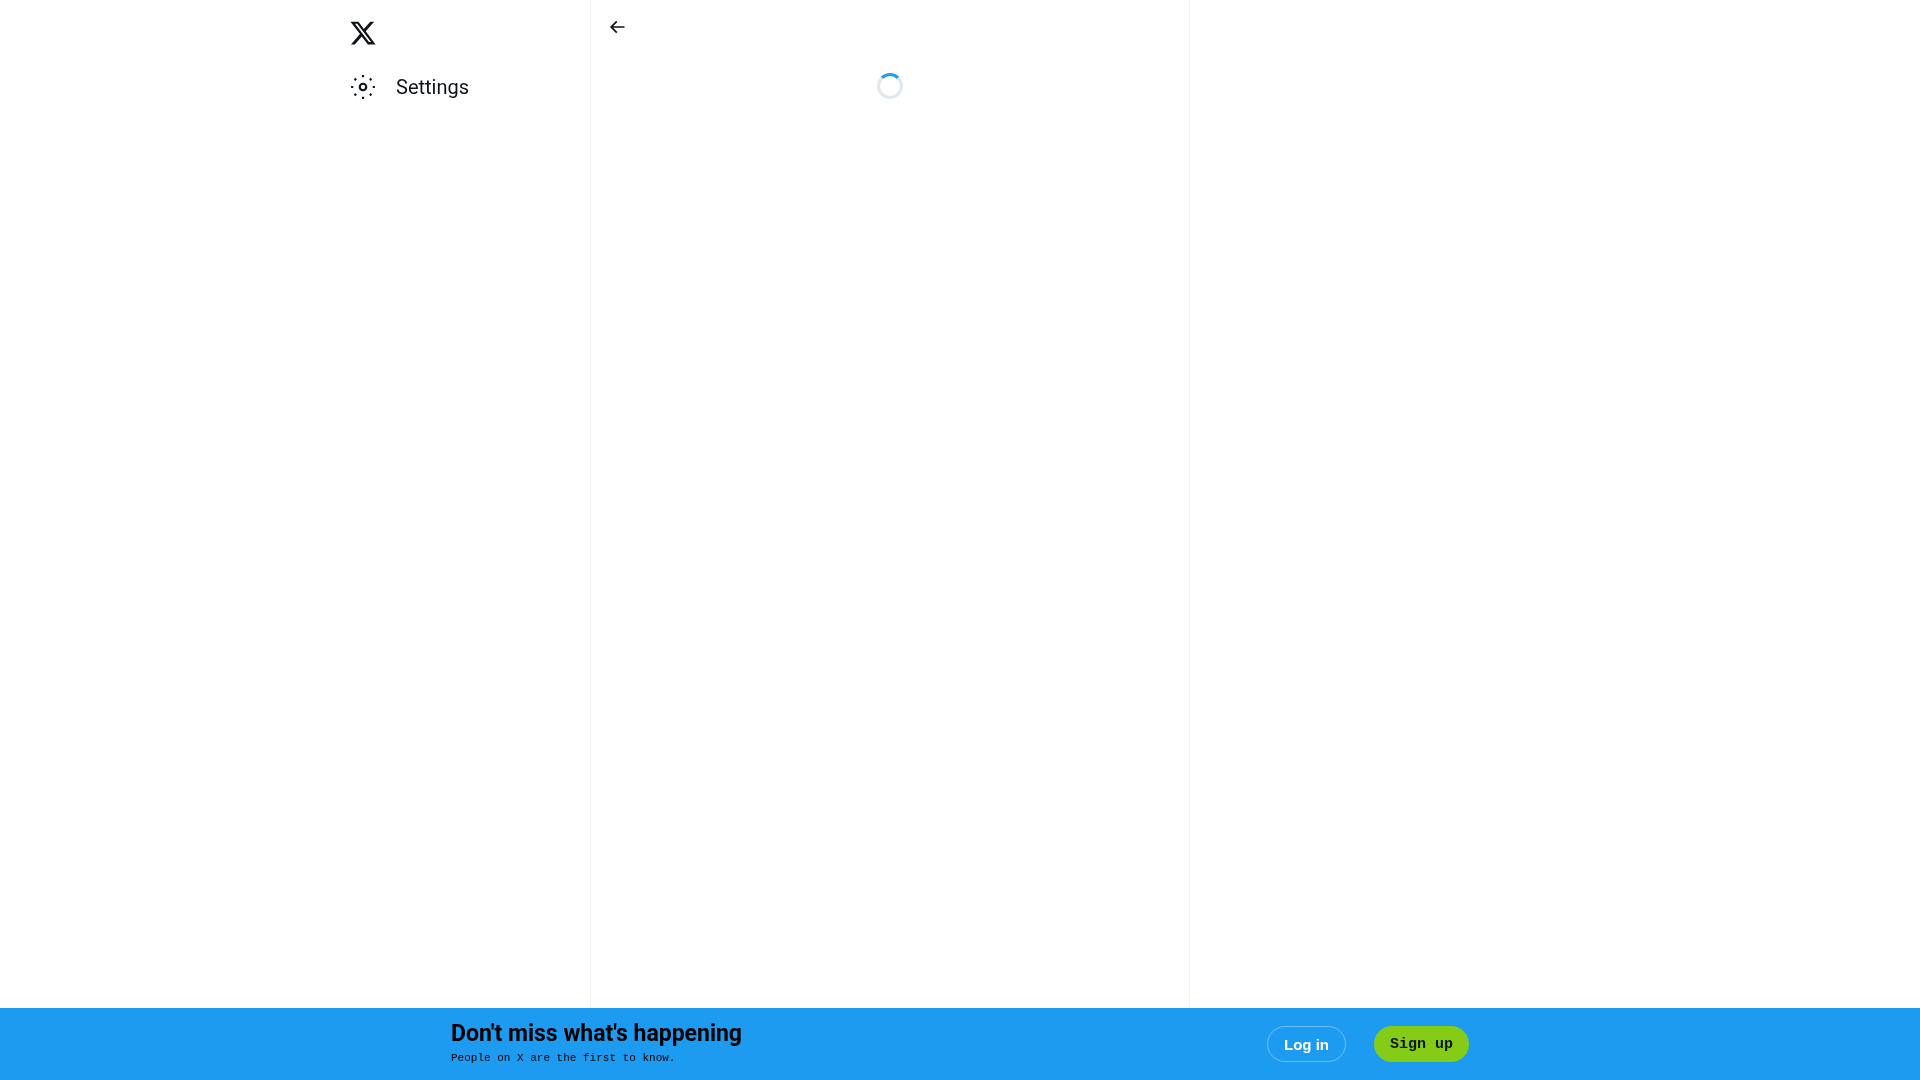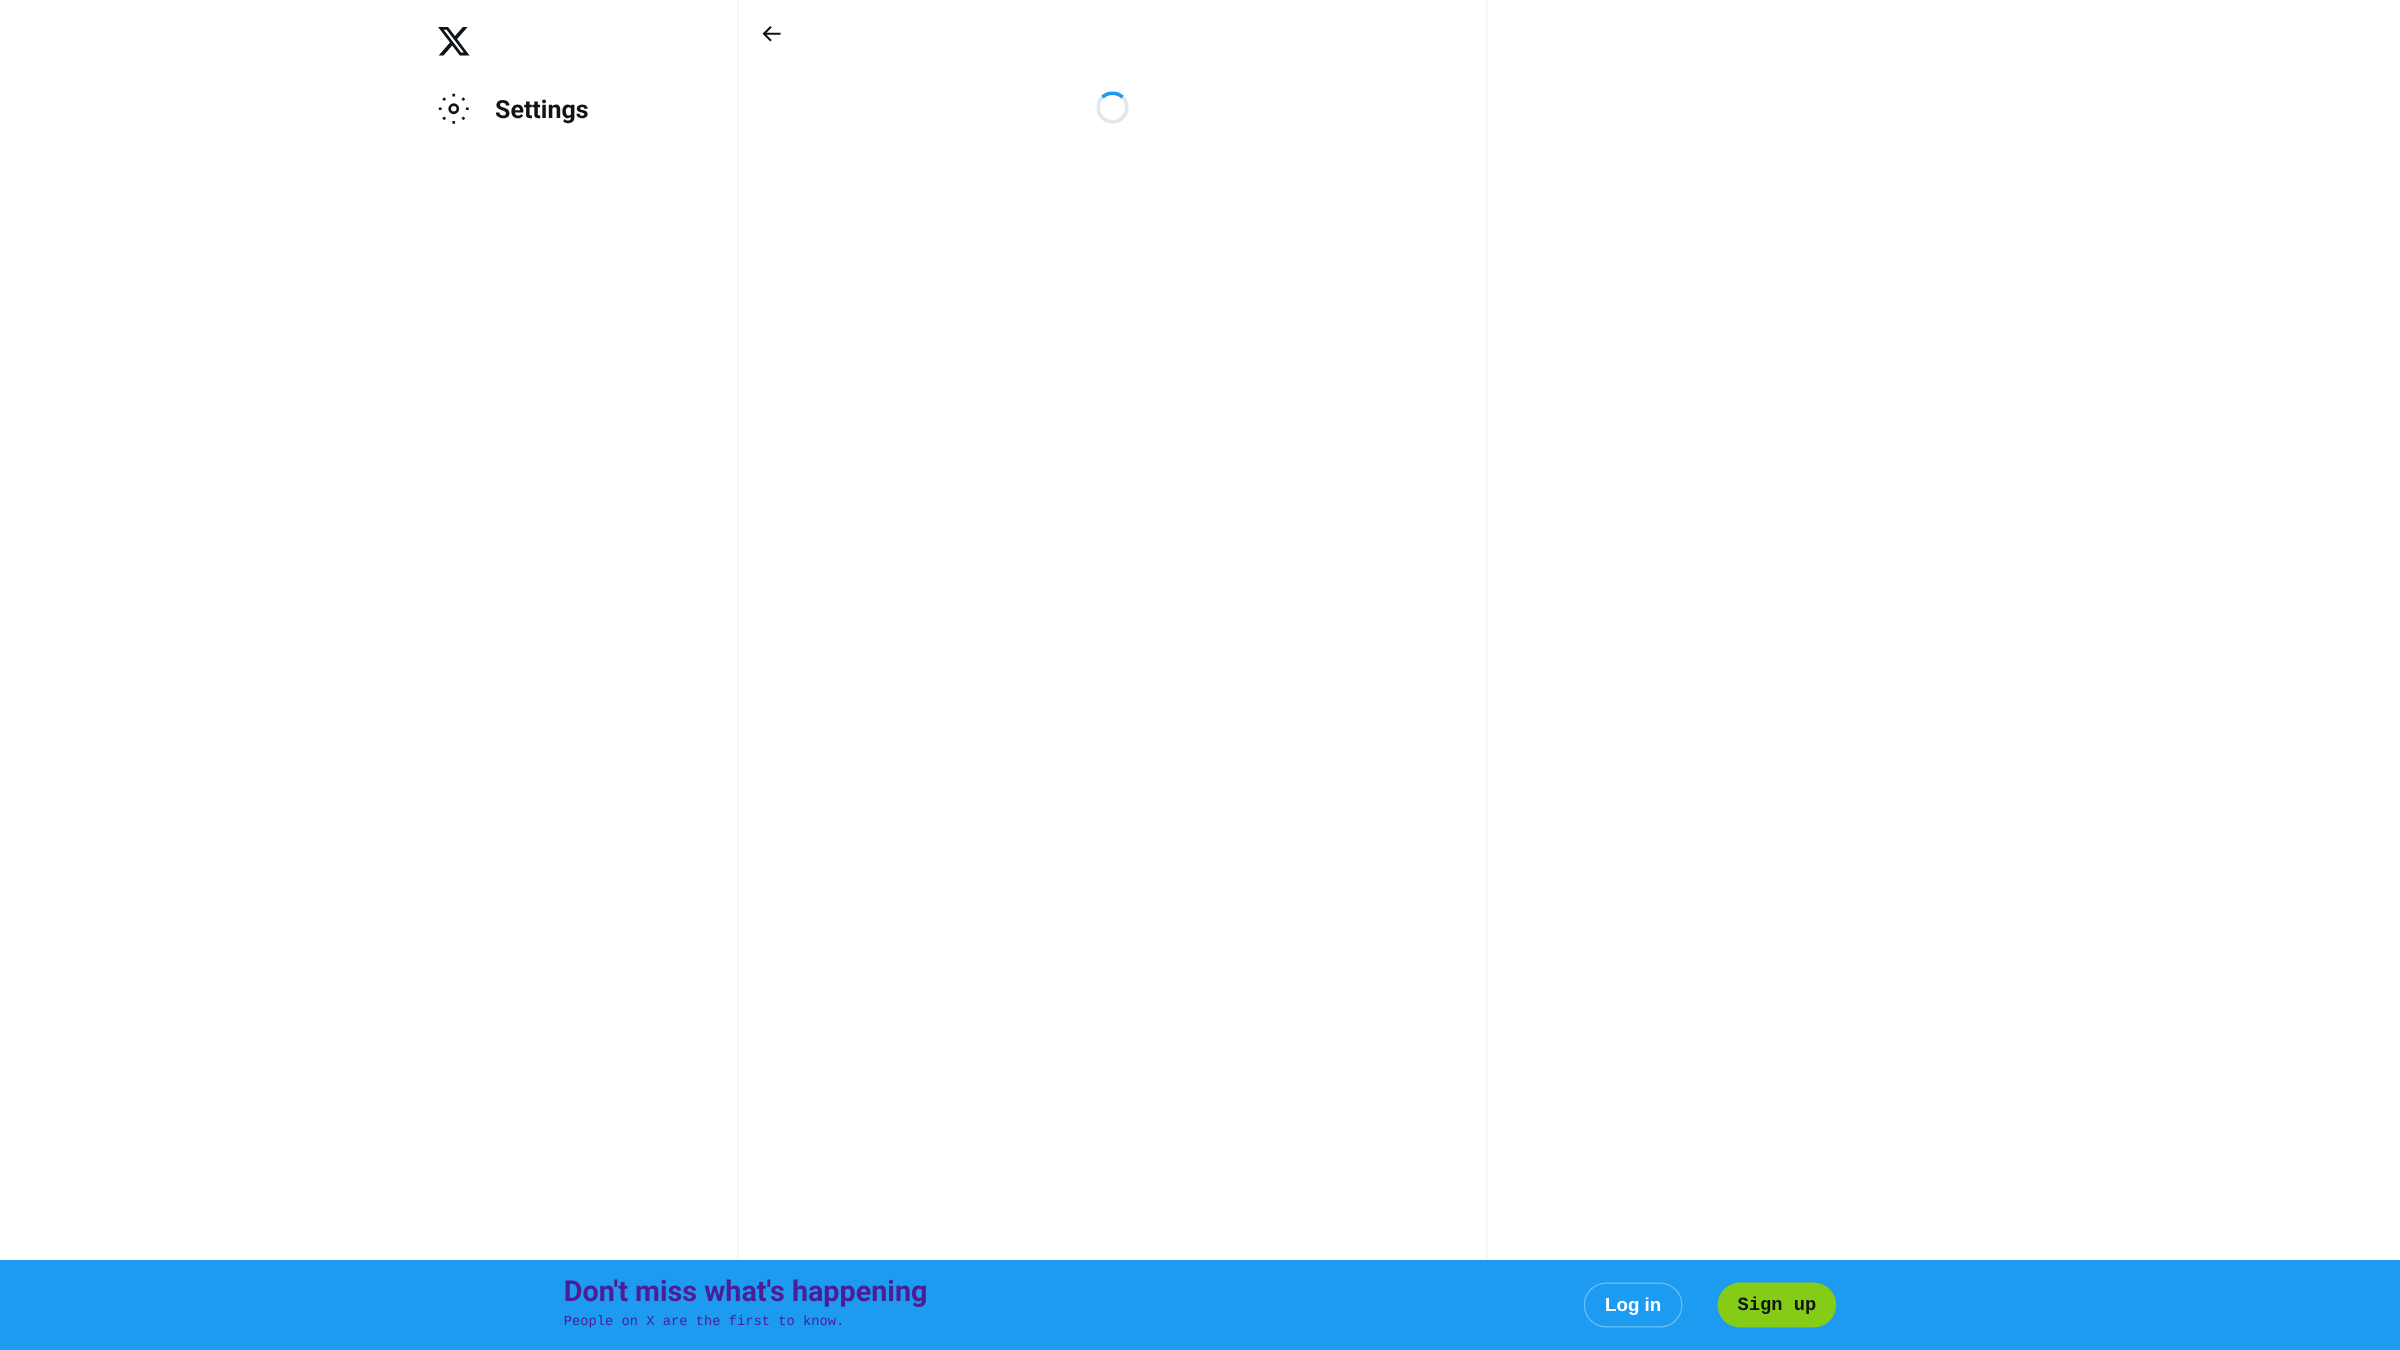--- a/index.html
+++ b/index.html
@@ -15,21 +15,20 @@
       height: 1080px;
       overflow: hidden;
       position: relative;
     }
     
     .layout {
       display: flex;
       height: 100%;
       max-width: 1260px;
       margin: 0 auto;
-      font-weight: bold;
     }
     
     .sidebar {
       width: 260px;
       padding-top: 8px;
       padding-left: 8px;
     }
     
     .logo {
       width: 50px;
@@ -136,21 +135,21 @@
     .banner-content {
       width: 100%;
       max-width: 1050px;
       display: flex;
       align-items: center;
       justify-content: space-between;
       padding: 0 16px;
     }
     
     .banner-text {
-      color: #4c1d95;
+      color: #000000;
     }
     
     .banner-title {
       font-size: 23px;
       font-weight: 700;
       line-height: 28px;
     }
     
     .banner-subtitle {
       font-size: 11px;

